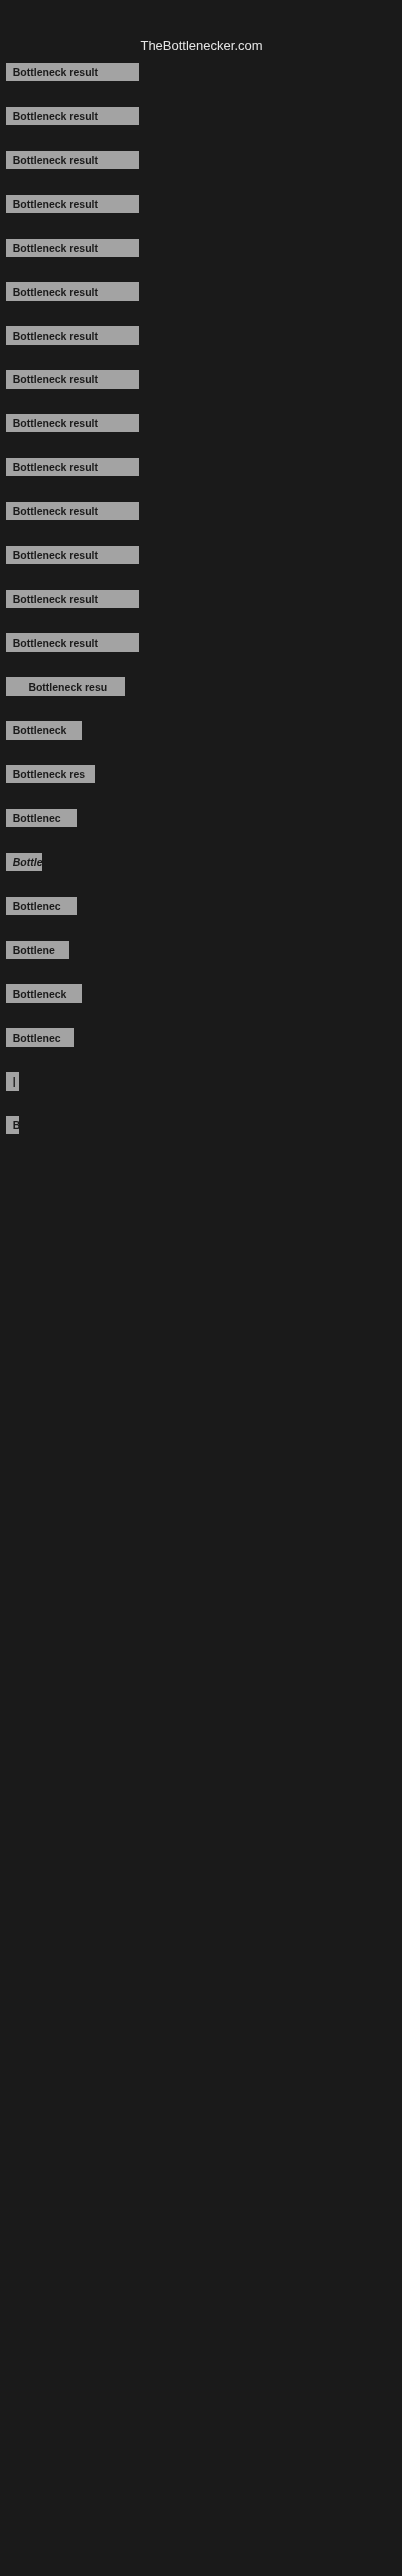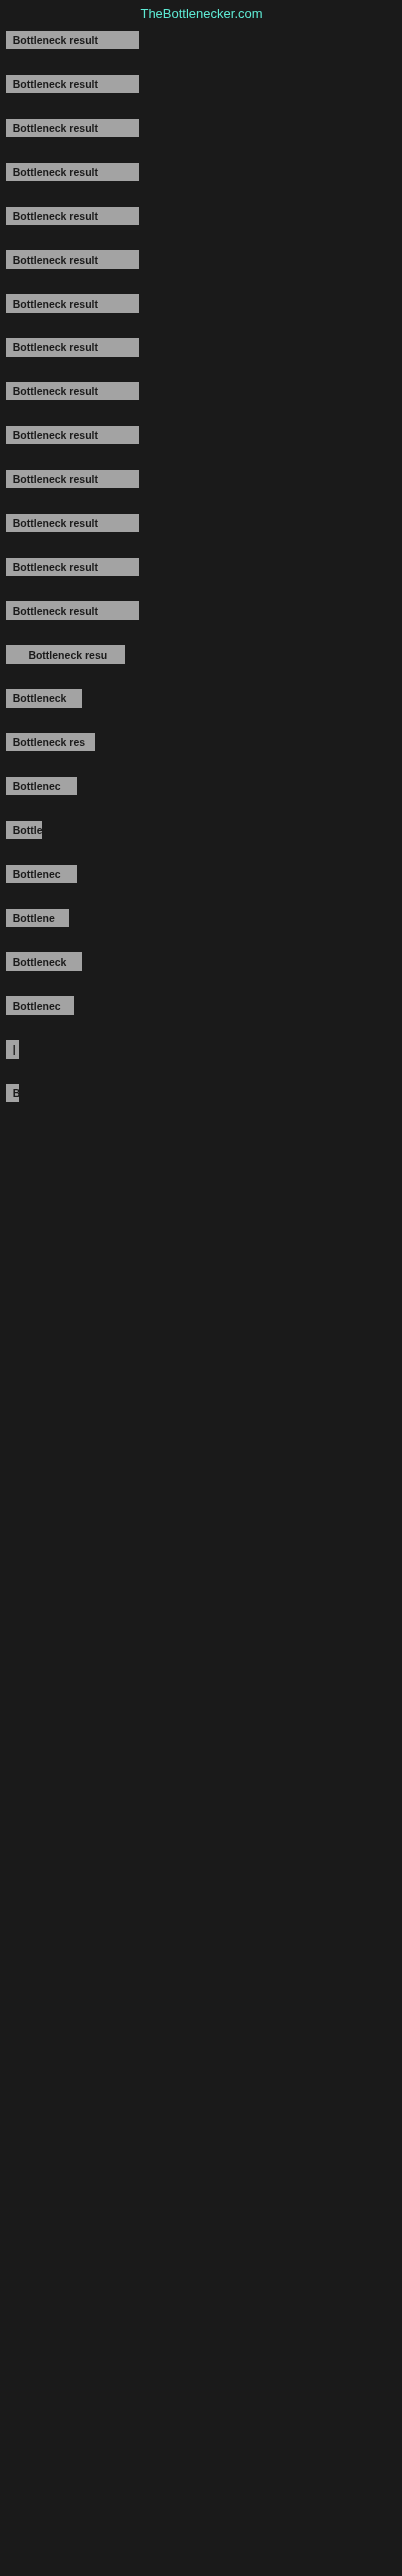--- a/index.html
+++ b/index.html
@@ -11,24 +11,25 @@
     body {
       background-color: #1a1a1a;
       width: 403px;
       min-height: 2576px;
       font-family: Arial, sans-serif;
       position: relative;
     }
 
     .site-title {
       text-align: center;
-      color: #5eead4;
+      color: #e5e5e5;
       font-size: 13px;
       padding: 6.4px 0 9.7px 0;
       font-weight: normal;
+      margin-top: 32px;
     }
 
     .bottleneck-bar {
       display: inline-block;
       background-color: #a3a3a3;
       color: #1a1a1a;
       font-size: 10.5px;
       font-weight: bold;
       padding: 3.2px 6.4px;
       margin-left: 3.2px;
@@ -58,21 +59,21 @@
     <div class="bar-row"><span class="bottleneck-bar" style="max-width: 133px; width: 133px;">Bottleneck result</span></div>
     <div class="bar-row"><span class="bottleneck-bar" style="max-width: 133px; width: 133px;">Bottleneck result</span></div>
     <div class="bar-row"><span class="bottleneck-bar" style="max-width: 133px; width: 133px;">Bottleneck result</span></div>
     <div class="bar-row"><span class="bottleneck-bar" style="max-width: 133px; width: 133px;">Bottleneck result</span></div>
     <div class="bar-row"><span class="bottleneck-bar" style="max-width: 133px; width: 133px;">Bottleneck result</span></div>
     <div class="bar-row"><span class="bottleneck-bar" style="max-width: 133px; width: 133px;">Bottleneck result</span></div>
     <div class="bar-row"><span class="bottleneck-bar" style="max-width: 119px; width: 119px; padding-left: 22px;">Bottleneck resu</span></div>
     <div class="bar-row"><span class="bottleneck-bar" style="max-width: 76px; width: 76px;">Bottleneck</span></div>
     <div class="bar-row"><span class="bottleneck-bar" style="max-width: 109px; width: 89px;">Bottleneck res</span></div>
     <div class="bar-row"><span class="bottleneck-bar" style="max-width: 71px; width: 71px;">Bottlenec</span></div>
-    <div class="bar-row"><span class="bottleneck-bar" style="max-width: 47px; width: 36px;">Bottle</span></div>
+    <div class="bar-row"><span class="bottleneck-bar" style="max-width: 47px; width: 36px; font-style: italic;">Bottle</span></div>
     <div class="bar-row"><span class="bottleneck-bar" style="max-width: 71px; width: 71px;">Bottlenec</span></div>
     <div class="bar-row"><span class="bottleneck-bar" style="max-width: 63px; width: 63px;">Bottlene</span></div>
     <div class="bar-row"><span class="bottleneck-bar" style="max-width: 76px; width: 76px;">Bottleneck</span></div>
     <div class="bar-row"><span class="bottleneck-bar" style="max-width: 68px; width: 68px;">Bottlenec</span></div>
     <div class="bar-row"><span class="bottleneck-bar" style="max-width: 11.3px; width: 11.3px;">|</span></div>
     <div class="bar-row"></div>
     <div class="bar-row"></div>
     <div class="bar-row"></div>
     <div class="bar-row"><span class="bottleneck-bar" style="max-width: 11.3px; width: 11.3px;">B</span></div>
     <div class="bar-row"></div>

